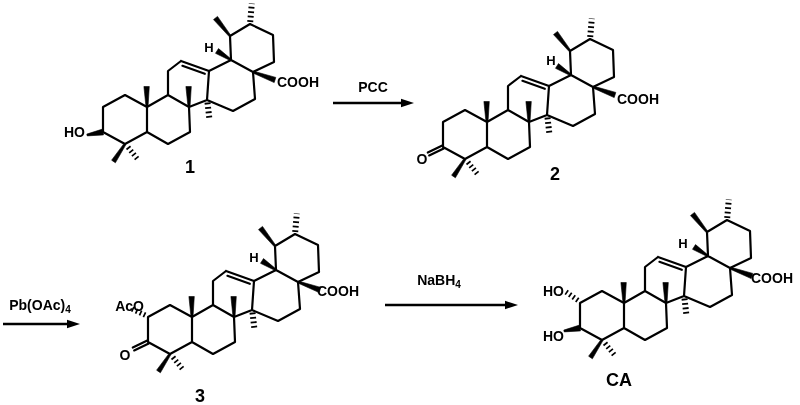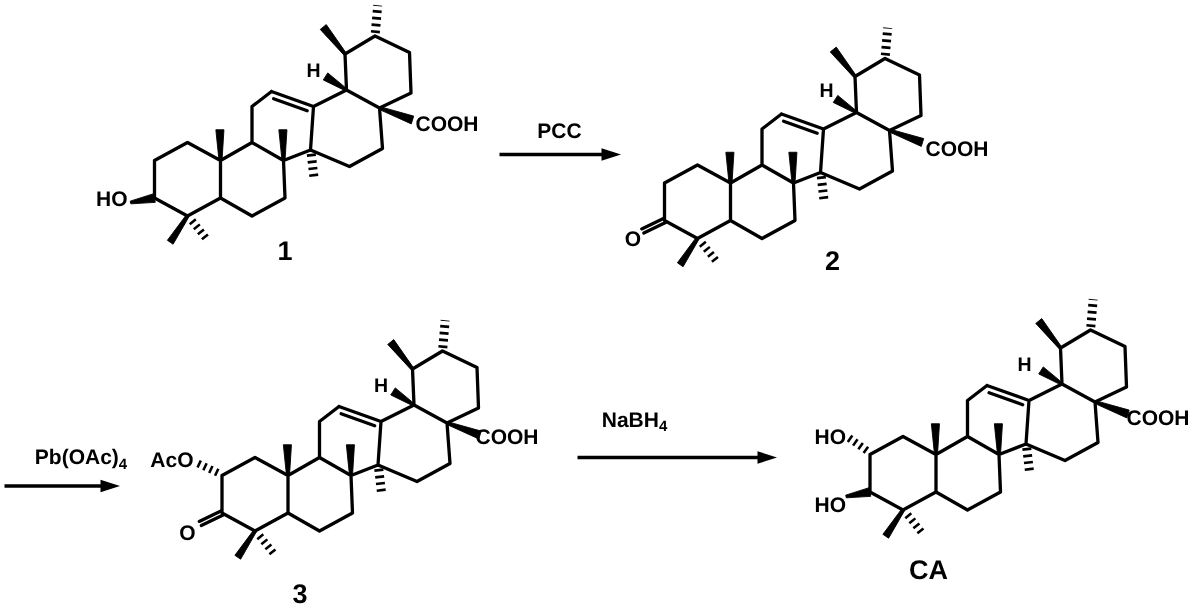--- a/index.html
+++ b/index.html
@@ -110,29 +110,29 @@
   <div class="lbl atom lt" style="left:277px;top:82px">COOH</div>
   <div class="lbl num ctr" style="left:190px;top:167px">1</div>
 
   <div class="lbl rg ctr" style="left:373px;top:87px"><span>PCC</span></div>
 
   <div class="lbl atom ctr" style="left:422px;top:159px">O</div>
   <div class="lbl hlbl ctr" style="left:551px;top:60px">H</div>
   <div class="lbl atom lt" style="left:617px;top:99px">COOH</div>
   <div class="lbl num ctr" style="left:555px;top:174px">2</div>
 
-  <div class="lbl rg ctr" style="left:54px;top:305px"><span>Pb(OAc)</span><span class="sb">4</span></div>
+  <div class="lbl rg ctr" style="left:40px;top:305px"><span>Pb(OAc)</span><span class="sb">4</span></div>
 
-  <div class="lbl atom rt" style="left:129px;top:306px">AcO</div>
+  <div class="lbl atom rt" style="left:144px;top:306px">AcO</div>
   <div class="lbl atom ctr" style="left:125px;top:355px">O</div>
   <div class="lbl hlbl ctr" style="left:254px;top:257px">H</div>
   <div class="lbl atom lt" style="left:317px;top:291px">COOH</div>
   <div class="lbl num ctr" style="left:200px;top:396px">3</div>
 
-  <div class="lbl rg ctr" style="left:423px;top:280px"><span>NaBH</span><span class="sb">4</span></div>
+  <div class="lbl rg ctr" style="left:439px;top:280px"><span>NaBH</span><span class="sb">4</span></div>
 
   <div class="lbl atom rt" style="left:564px;top:291px">HO</div>
   <div class="lbl atom rt" style="left:564px;top:336px">HO</div>
   <div class="lbl hlbl ctr" style="left:683px;top:243px">H</div>
   <div class="lbl atom lt" style="left:751px;top:278px">COOH</div>
   <div class="lbl num ctr" style="left:619px;top:380px">CA</div>
 
 </div>
 
 </body></html>

